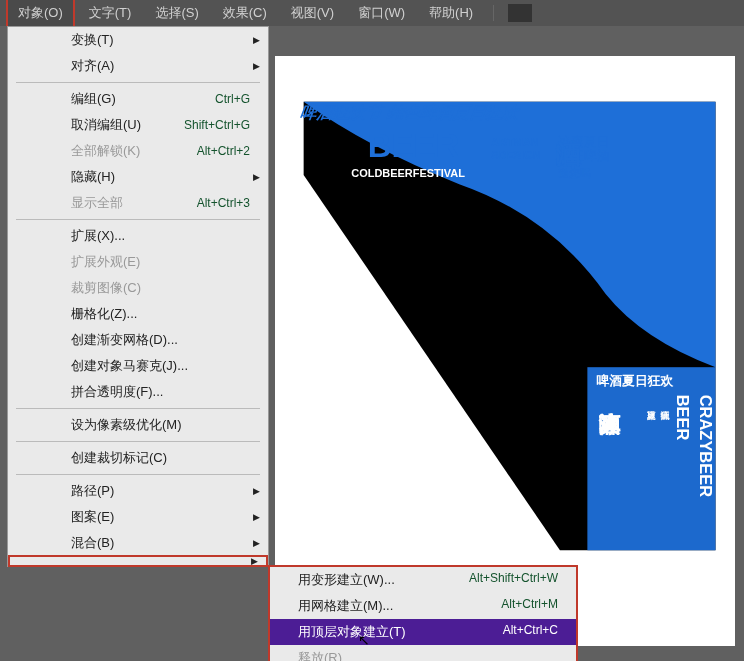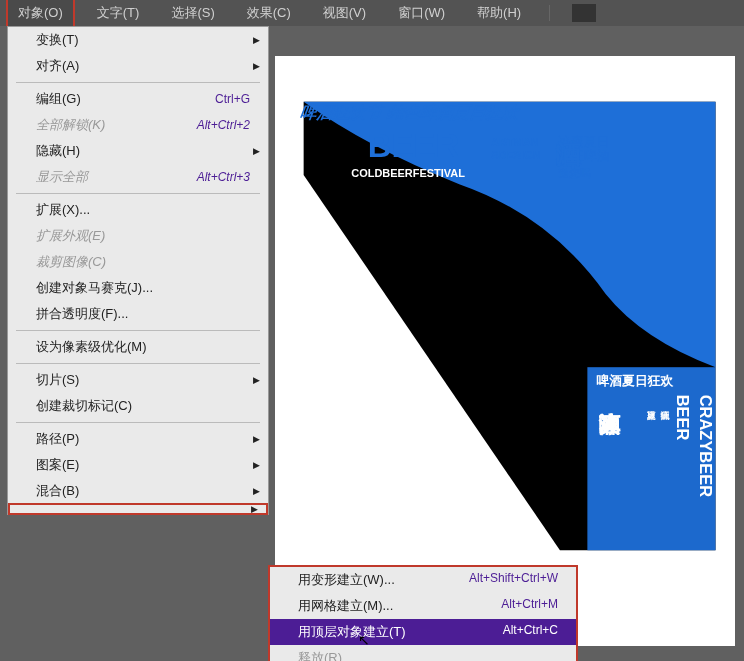--- a/index.html
+++ b/index.html
@@ -12,21 +12,21 @@
       color: #d0d0d0;
       overflow: hidden;
       position: relative;
     }
     .menubar {
       display: flex;
       height: 26px;
       background: #535353;
       align-items: center;
       padding-left: 6px;
-      gap: 12px;
+      gap: 4px;
     }
     .menubar-item {
       padding: 4px 10px;
       cursor: pointer;
       font-size: 13px;
     }
     .menubar-item.active {
       border: 2px solid #c0392b;
       background: #4a4a4a;
     }
@@ -75,22 +75,23 @@
       color: #222;
       z-index: 10;
     }
     .dropdown-item {
       display: flex;
       justify-content: space-between;
       align-items: center;
       padding: 4px 18px 4px 28px;
       font-size: 13px;
       position: relative;
-    }
-    .dropdown-item.disabled { color: #999; font-style: italic; }
+      margin-left: 35px;
+    }
+    .dropdown-item.disabled { color: #999; }
     .dropdown-item.has-sub::after {
       content: "▶";
       font-size: 9px;
       position: absolute;
       right: 8px;
     }
     .dropdown-item.highlighted {
       border: 2px solid #c0392b;
       margin: -1px 0;
       z-index: 1;
@@ -123,21 +124,21 @@
       text-align: right;
     }
     .cursor-arrow {
       position: absolute;
       top: 632px;
       left: 358px;
       z-index: 20;
       font-size: 14px;
       color: #000;
     }
-    .shortcut { color: #4c1d95; font-size: 12px; }
+    .shortcut { color: #14532d; font-size: 12px; }
     .dropdown-item.highlighted .shortcut,
     .submenu-item.highlighted .shortcut { color: #fff; }
   </style>
 </head>
 <body>
 
 <div class="menubar">
   <div class="menubar-item active">对象(O)</div>
   <div class="menubar-item">文字(T)</div>
   <div class="menubar-item">选择(S)</div>
@@ -186,20 +187,24 @@
       <span>变换(T)</span>
     </div>
   <div class="dropdown-item has-sub">
       <span>对齐(A)</span>
     </div>
   <div class="dropdown-sep"></div>
   <div class="dropdown-item">
       <span>编组(G)</span>
       <span class="shortcut">Ctrl+G</span>
     </div>
+  <div class="dropdown-item">
+      <span>取消编组(U)</span>
+      <span class="shortcut">Shift+Ctrl+G</span>
+    </div>
   <div class="dropdown-item disabled">
       <span>全部解锁(K)</span>
       <span class="shortcut">Alt+Ctrl+2</span>
     </div>
   <div class="dropdown-item has-sub">
       <span>隐藏(H)</span>
     </div>
   <div class="dropdown-item disabled">
       <span>显示全部</span>
       <span class="shortcut">Alt+Ctrl+3</span>
@@ -208,33 +213,36 @@
   <div class="dropdown-item">
       <span>扩展(X)...</span>
     </div>
   <div class="dropdown-item disabled">
       <span>扩展外观(E)</span>
     </div>
   <div class="dropdown-item disabled">
       <span>裁剪图像(C)</span>
     </div>
   <div class="dropdown-item">
+      <span>栅格化(Z)...</span>
+    </div>
+  <div class="dropdown-item">
+      <span>创建渐变网格(D)...</span>
+    </div>
+  <div class="dropdown-item">
       <span>创建对象马赛克(J)...</span>
     </div>
   <div class="dropdown-item">
       <span>拼合透明度(F)...</span>
     </div>
   <div class="dropdown-sep"></div>
   <div class="dropdown-item">
       <span>设为像素级优化(M)</span>
     </div>
   <div class="dropdown-sep"></div>
-  <div class="dropdown-item has-sub">
-      <span>切片(S)</span>
-    </div>
   <div class="dropdown-item">
       <span>创建裁切标记(C)</span>
     </div>
   <div class="dropdown-sep"></div>
   <div class="dropdown-item has-sub">
       <span>路径(P)</span>
     </div>
   <div class="dropdown-item has-sub">
       <span>图案(E)</span>
     </div>

